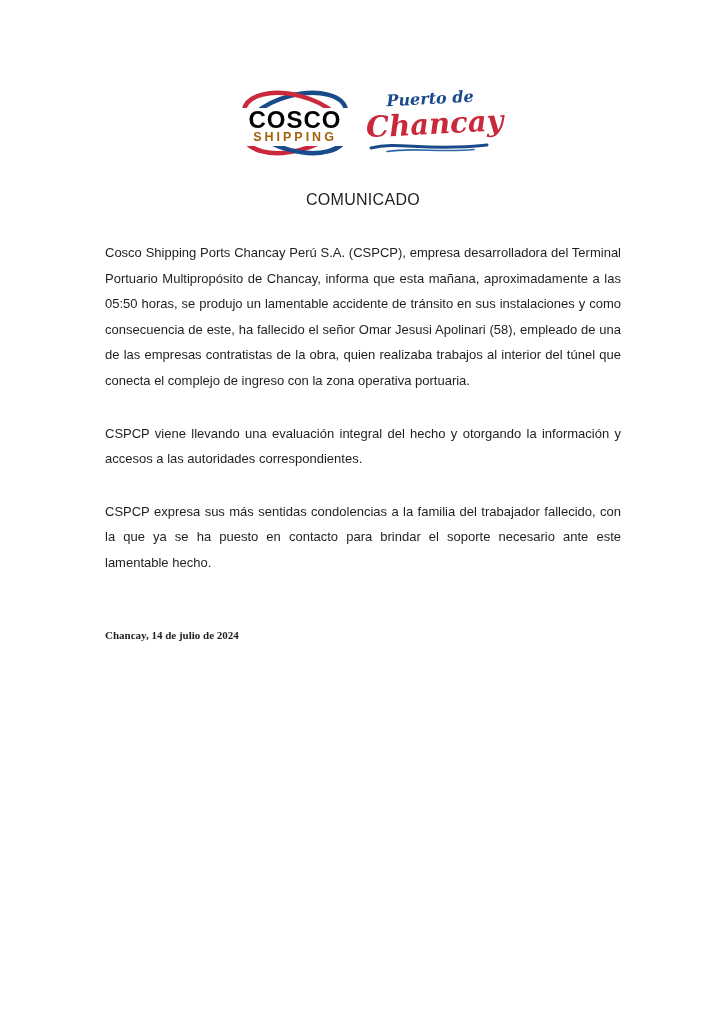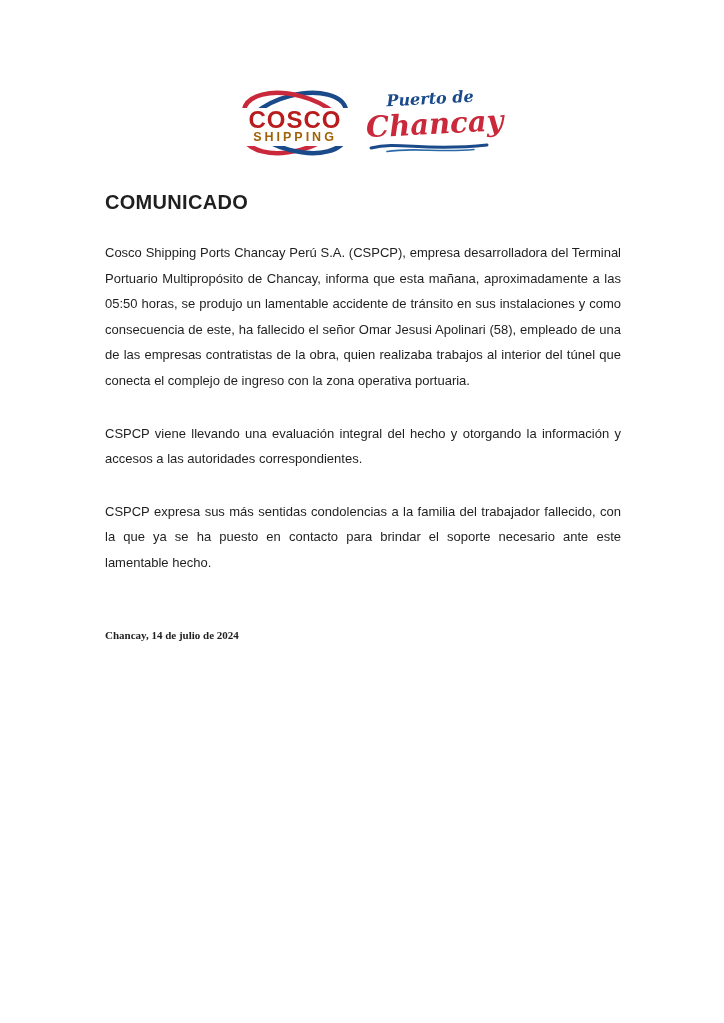--- a/index.html
+++ b/index.html
@@ -32,21 +32,21 @@
     left:6px;
     width:118px;
     text-align:center;
     background:#ffffff;
     padding:1px 0 2px 0;
   }
   .cosco-line1{
     font-weight:bold;
     font-size:24px;
     letter-spacing:1px;
-    color:#b91c1c;
+    color:#000000;
     line-height:22px;
     font-family:"Liberation Sans", sans-serif;
   }
   .cosco-line2{
     font-weight:bold;
     font-size:12.5px;
     letter-spacing:3px;
     color:#a16207;
     line-height:13px;
     font-family:"Liberation Sans", sans-serif;
@@ -77,23 +77,23 @@
     line-height:30px;
     transform:rotate(-3deg);
     margin-top:1px;
   }
   .swoosh{margin-top:-2px;}
   .doc-title{
     position:absolute;
     top:191px;
     left:105px;
     width:516px;
-    text-align:left;
-    font-weight:bold;
-    font-size:20px;
+    text-align:center;
+    font-weight:normal;
+    font-size:16px;
     letter-spacing:0.3px;
   }
   .doc-body{
     position:absolute;
     top:240px;
     left:105px;
     width:516px;
   }
   .doc-body p{
     margin:0 0 27px 0;

